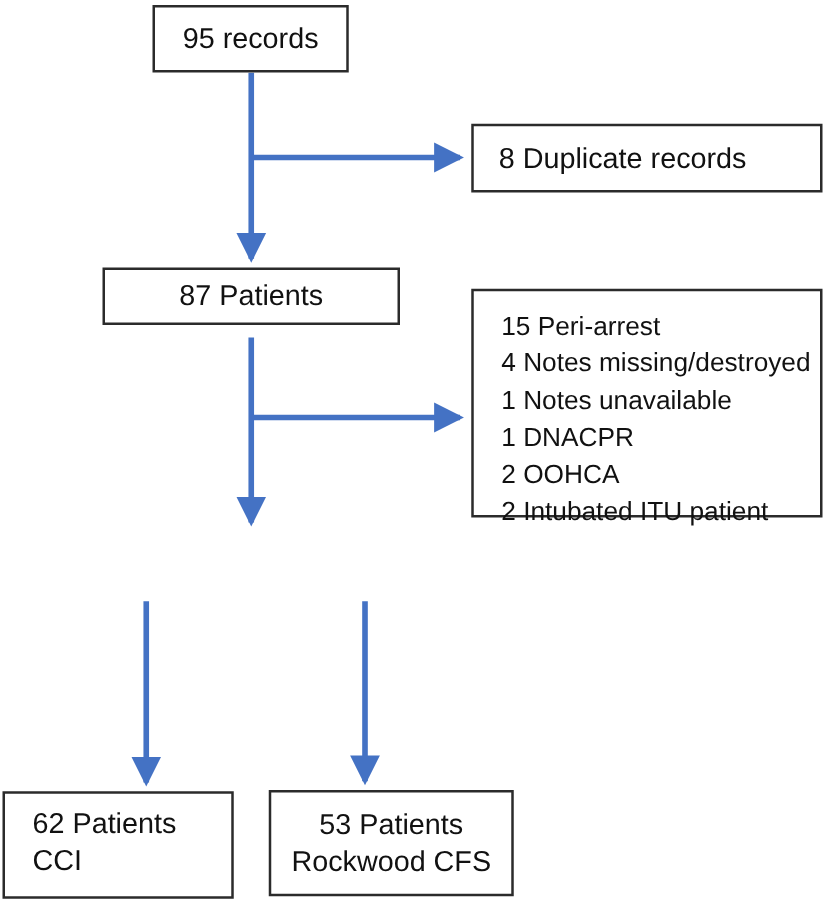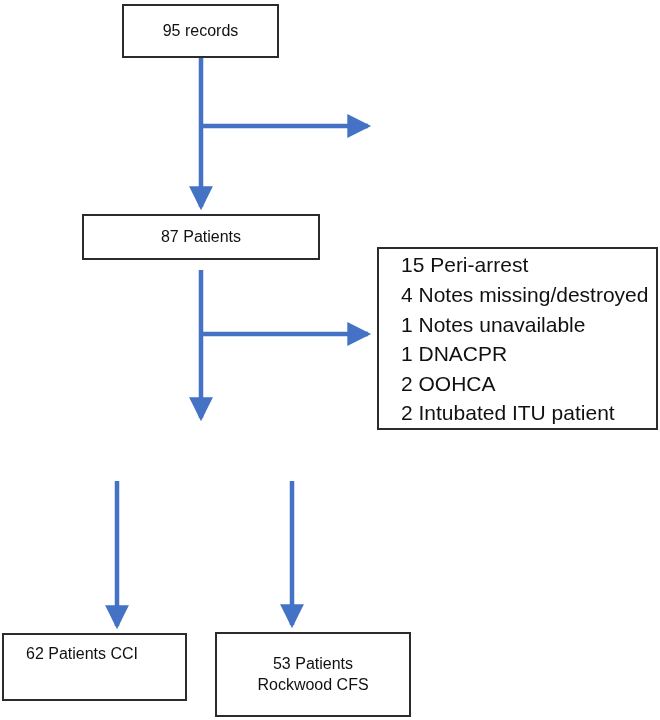--- a/index.html
+++ b/index.html
@@ -18,21 +18,21 @@
     position: relative;
     width: 660px;
     height: 720px;
   }
   .node {
     position: absolute;
     box-sizing: border-box;
     border: 2px solid #2b2b2b;
     background: #ffffff;
     display: flex;
-    font-size: 16px;
+    font-size: 23px;
     line-height: 1.30;
     color: #111111;
     white-space: pre-line;
   }
   .node.center {
     align-items: center;
     justify-content: center;
     text-align: center;
   }
   .node.left-top {
@@ -41,37 +41,36 @@
     text-align: left;
     padding: 9px 0 0 22px;
   }
   .node.left-mid {
     align-items: center;
     justify-content: flex-start;
     text-align: left;
     padding-left: 20px;
   }
   .node.list {
-    align-items: flex-end;
+    align-items: center;
     justify-content: flex-start;
     text-align: left;
     padding: 26px 0 0 22px;
     font-size: 21px;
     line-height: 1.41;
-    margin-top: 16px;
   }
   .node-text { display: block; }
 
   
   #box-records      { left: 122px; top: 4px;   width: 157px; height: 54px; }
   #box-duplicates   { left: 377px; top: 99px;  width: 281px; height: 55px; }
   #box-87           { left: 82px;  top: 214px; width: 238px; height: 46px; }
   #box-exclusions   { left: 377px; top: 231px; width: 281px; height: 183px; }
   #box-62           { left: 82px;  top: 425px; width: 238px; height: 55px; }
-  #box-cci          { left: 2px;   top: 633px; width: 185px; height: 68px; }
+  #box-cci          { left: 2px;   top: 633px; width: 185px; height: 86px; }
   #box-cfs          { left: 215px; top: 632px; width: 196px; height: 85px; }
 
   
   #connectors {
     position: absolute;
     left: 0;
     top: 0;
     width: 660px;
     height: 720px;
     pointer-events: none;
@@ -99,20 +98,23 @@
 
     <path d="M117,481 L117,626" stroke="#4472C4" stroke-width="4.5" fill="none" marker-end="url(#arrowhead)"></path>
 
     <path d="M292,481 L292,625" stroke="#4472C4" stroke-width="4.5" fill="none" marker-end="url(#arrowhead)"></path>
   </svg>
 
   <div class="node center" id="box-records">
     <span class="node-text">95 records</span>
   </div>
 
+  <div class="node left-mid" id="box-duplicates">
+    <span class="node-text">8 Duplicate records</span>
+  </div>
 
   <div class="node center" id="box-87">
     <span class="node-text">87 Patients</span>
   </div>
 
   <div class="node list" id="box-exclusions">
     <span class="node-text">15 Peri-arrest
 4 Notes missing/destroyed
 1 Notes unavailable
 1 DNACPR

